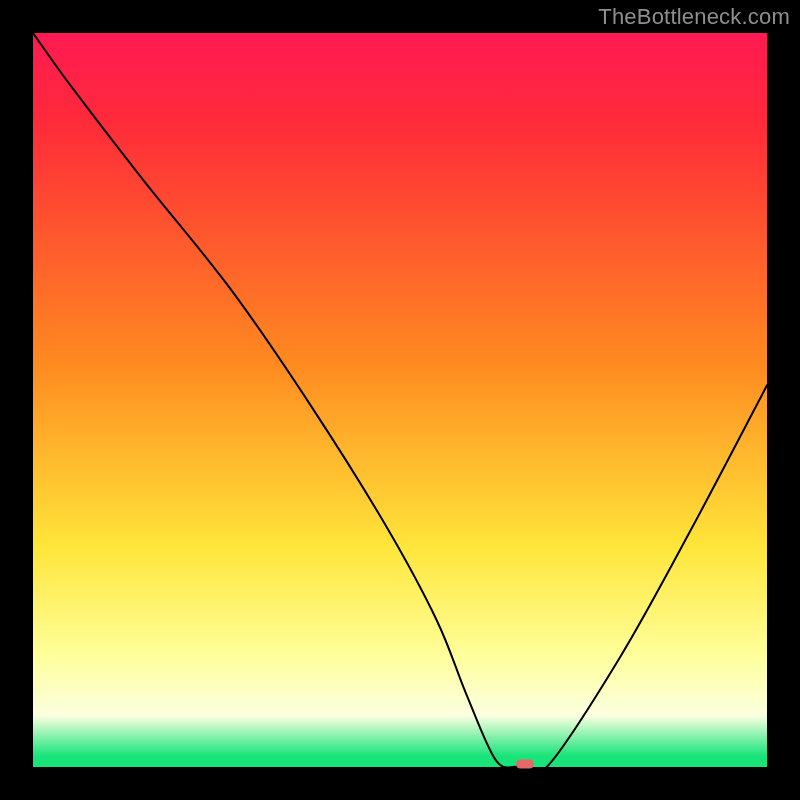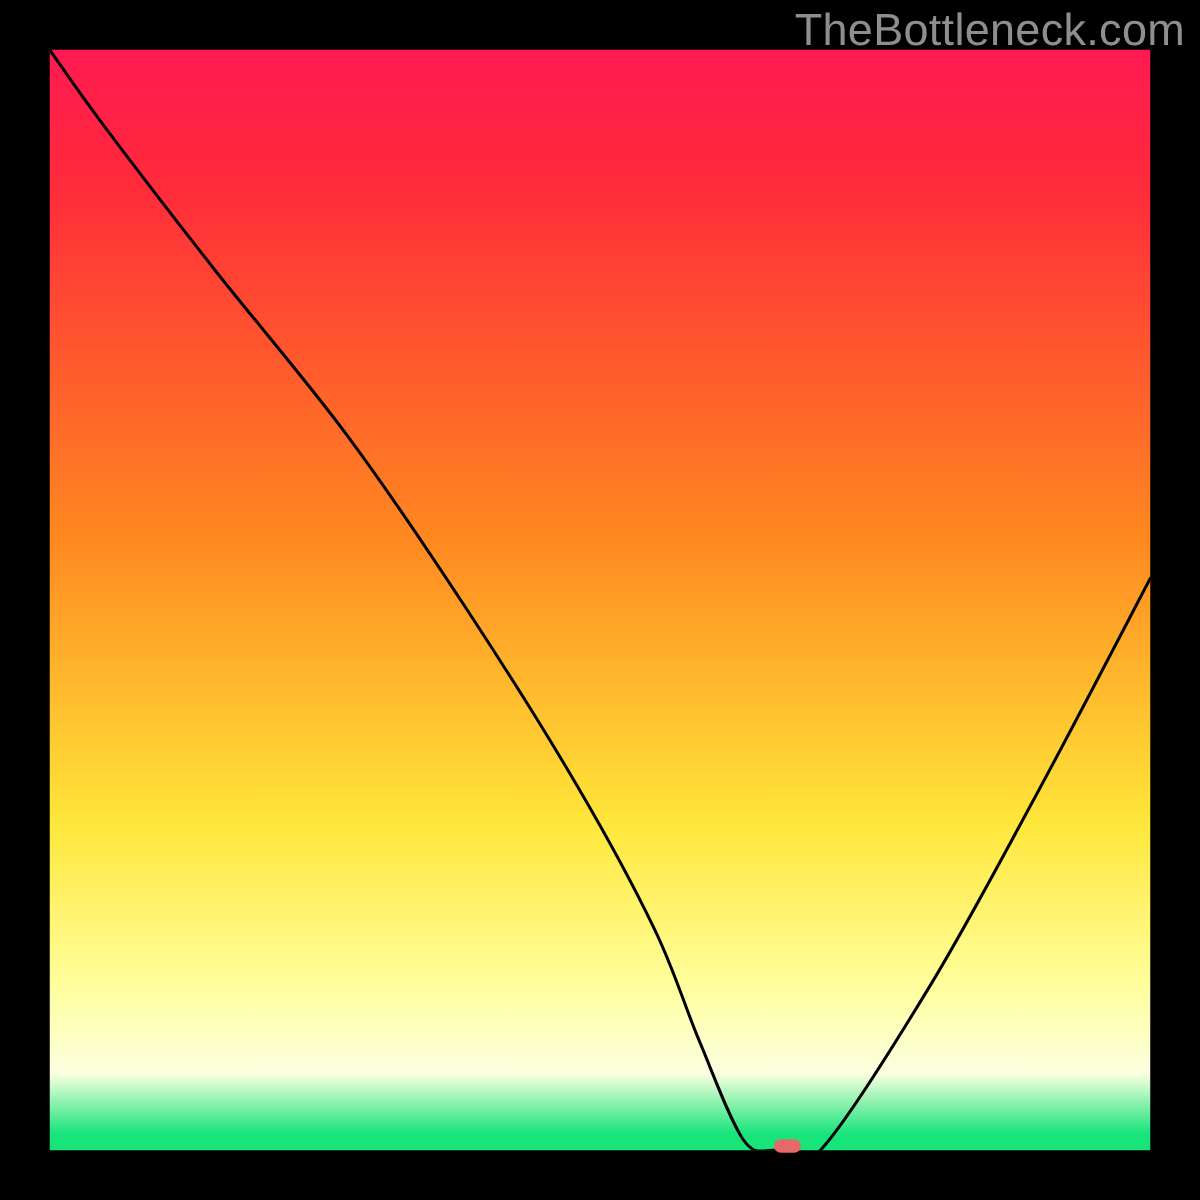--- a/index.html
+++ b/index.html
@@ -15,21 +15,21 @@
     position: relative;
     width: 800px;
     height: 800px;
     background: #000;
   }
   .attribution {
     position: absolute;
     top: 4px;
     right: 10px;
     color: #8e8e8e;
-    font-size: 30px;
+    font-size: 22px;
     letter-spacing: 0.2px;
     z-index: 5;
   }
   .plot {
     position: absolute;
     left: 33px;
     top: 33px;
     width: 734px;
     height: 734px;
   }

